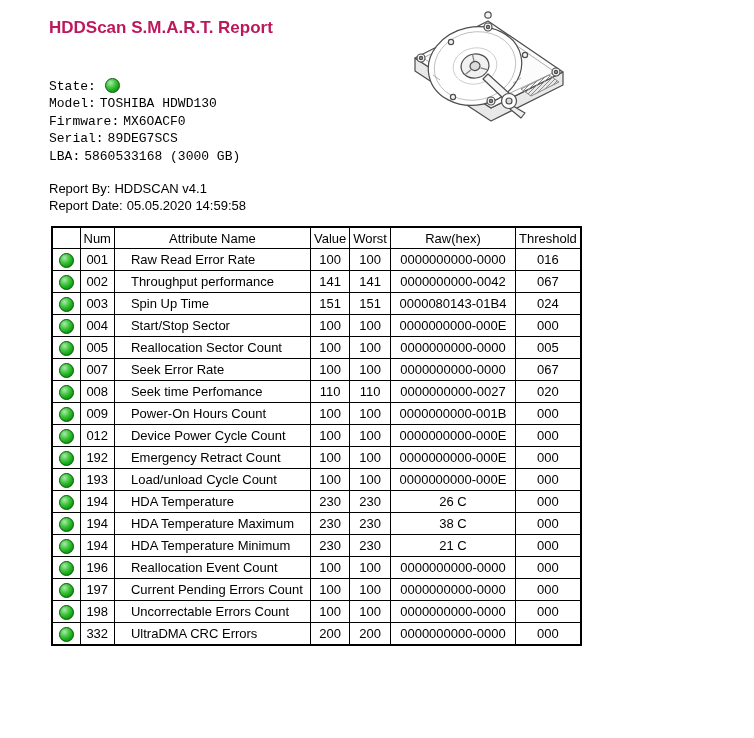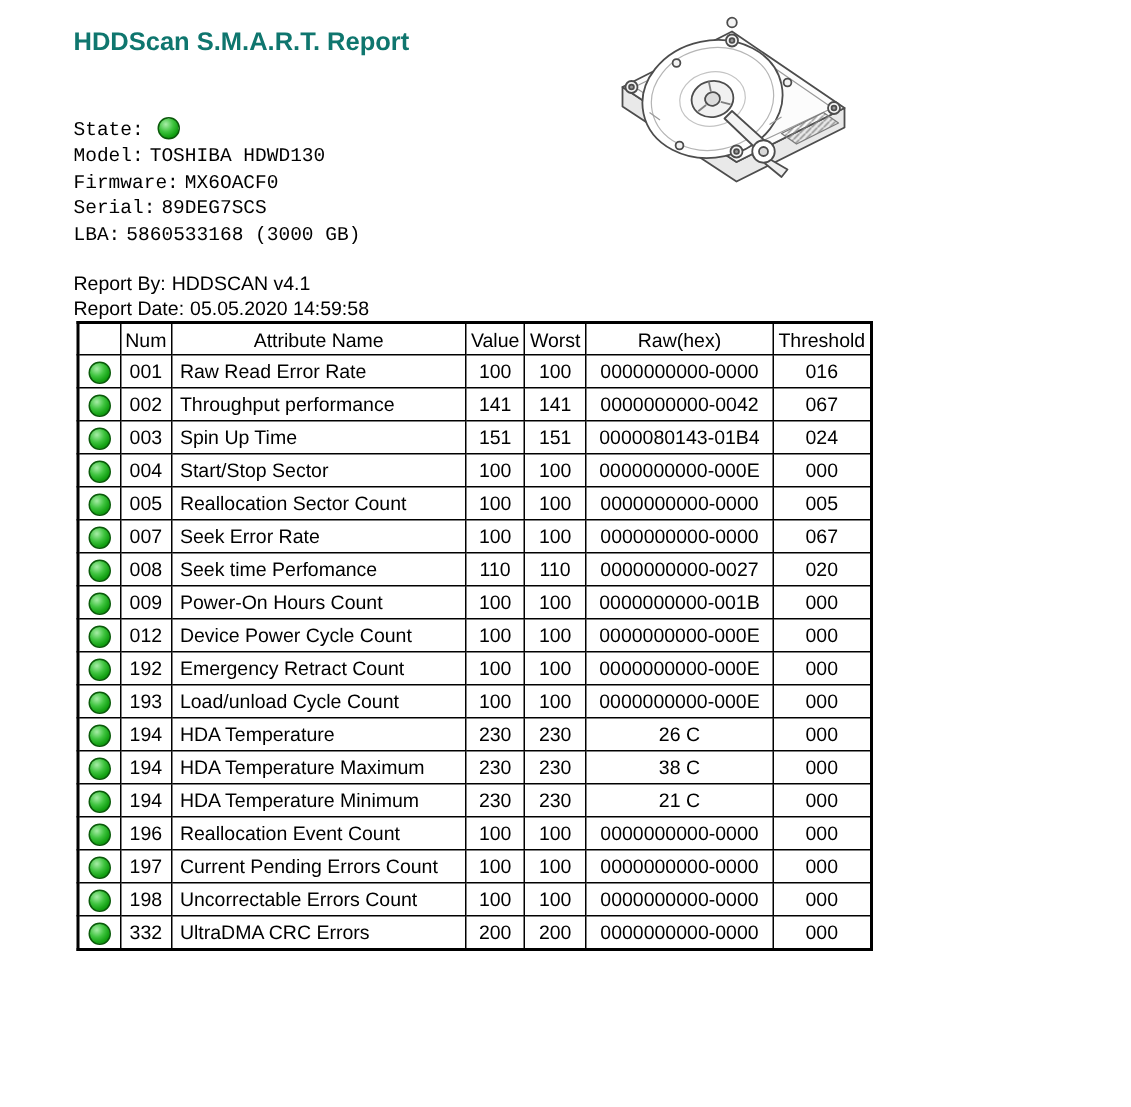--- a/index.html
+++ b/index.html
@@ -13,21 +13,21 @@
     overflow: hidden;
   }
   .title {
     position: absolute;
     left: 49px;
     top: 19px;
     margin: 0;
     font-size: 17px;
     line-height: 18px;
     font-weight: bold;
-    color: #0f766e;
+    color: #be185d;
   }
   .hdd-art {
     position: absolute;
     left: 393px;
     top: 5px;
     width: 178px;
     height: 142px;
   }
   .info-block {
     position: absolute;
@@ -46,21 +46,21 @@
     border-radius: 50%;
     background: radial-gradient(circle at 35% 30%, #a8eda8 0%, #3fc43f 40%, #12a012 70%, #077a07 100%);
     border: 1px solid #0a5a0a;
     vertical-align: middle;
     margin-left: 5px;
     margin-top: -2px;
   }
   table.smart {
     position: absolute;
     left: 51px;
-    top: 214px;
+    top: 226px;
     border-collapse: collapse;
     font-size: 13px;
     table-layout: fixed;
   }
   table.smart, table.smart th, table.smart td {
     border: 1px solid #000000;
   }
   table.smart { border: 2px solid #000000; }
   table.smart th {
     font-weight: normal;
@@ -69,21 +69,21 @@
     padding: 0 3px;
     overflow: hidden;
   }
   table.smart td {
     height: 21px;
     padding: 0 3px;
     text-align: center;
     overflow: hidden;
     white-space: nowrap;
   }
-  table.smart td.c-name { text-align: left; padding-left: 5px; }
+  table.smart td.c-name { text-align: left; padding-left: 16px; }
   table.smart td.c-led { text-align: center; }
   table.smart td.c-led .led { margin: 0; display: inline-block; vertical-align: middle; }
   col.w-led { width: 28px; }
   col.w-num { width: 31px; }
   col.w-name { width: 196px; }
   col.w-value { width: 34px; }
   col.w-worst { width: 37px; }
   col.w-raw { width: 125px; }
   col.w-thr { width: 58px; }
 </style>

